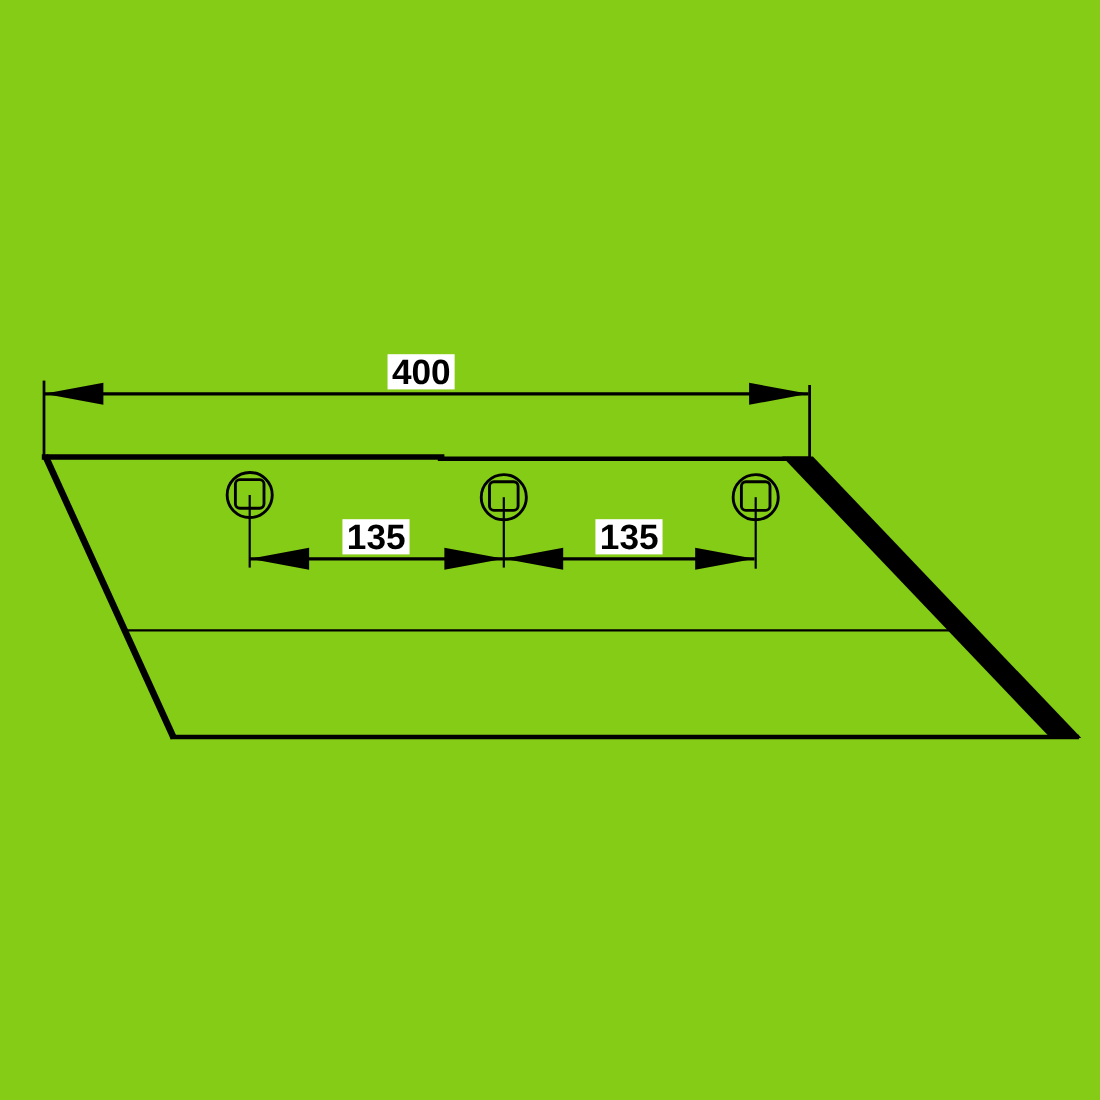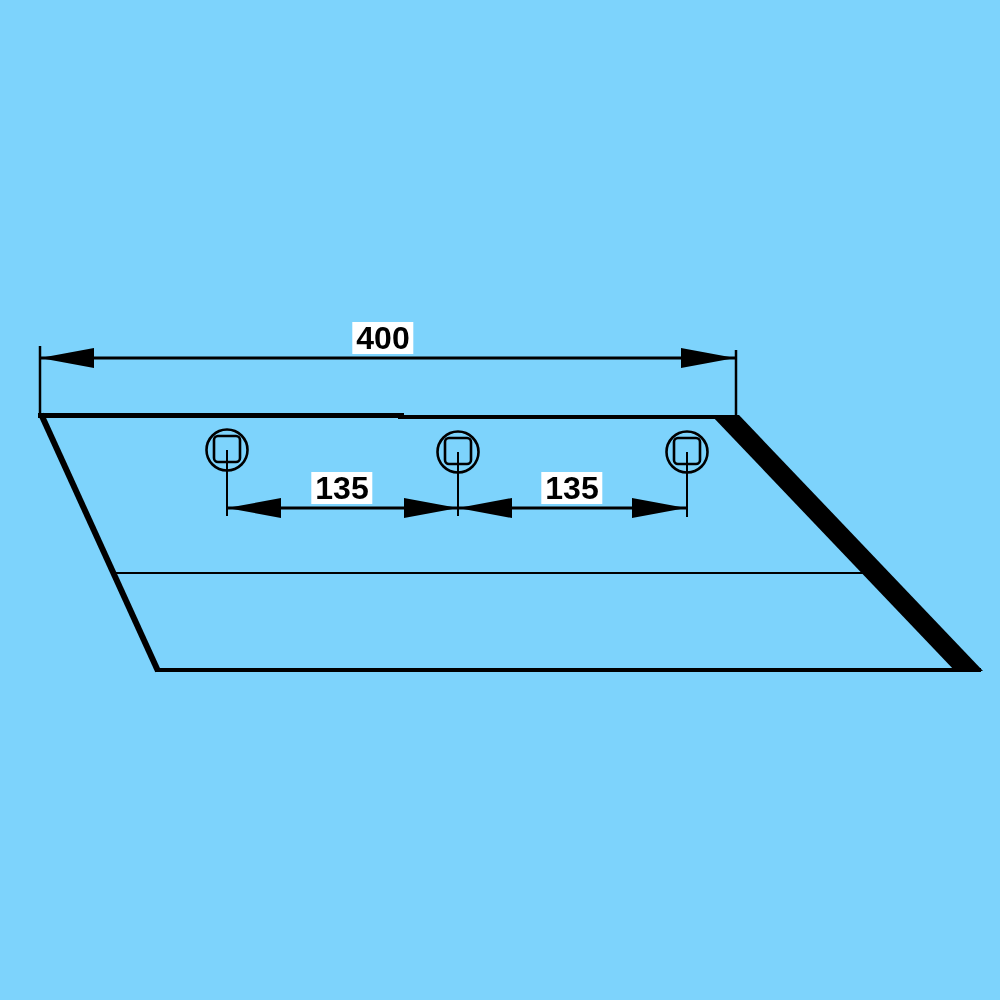--- a/index.html
+++ b/index.html
@@ -5,21 +5,21 @@
   html, body {
     margin: 0;
     padding: 0;
     background: #ffffff;
     font-family: "Liberation Sans", sans-serif;
   }
   .canvas {
     position: relative;
     width: 1000px;
     height: 1000px;
-    background: #7dd3fc;
+    background: #84cc16;
     overflow: hidden;
   }
   .drawing-svg {
     position: absolute;
     left: 0;
     top: 0;
     width: 1000px;
     height: 1000px;
   }
   .dim-label {

